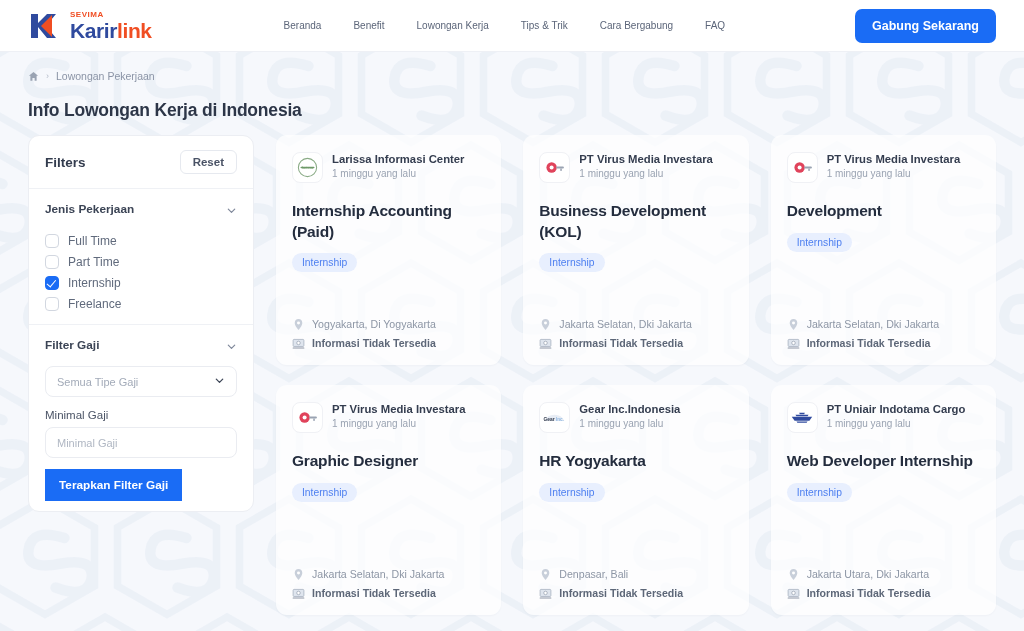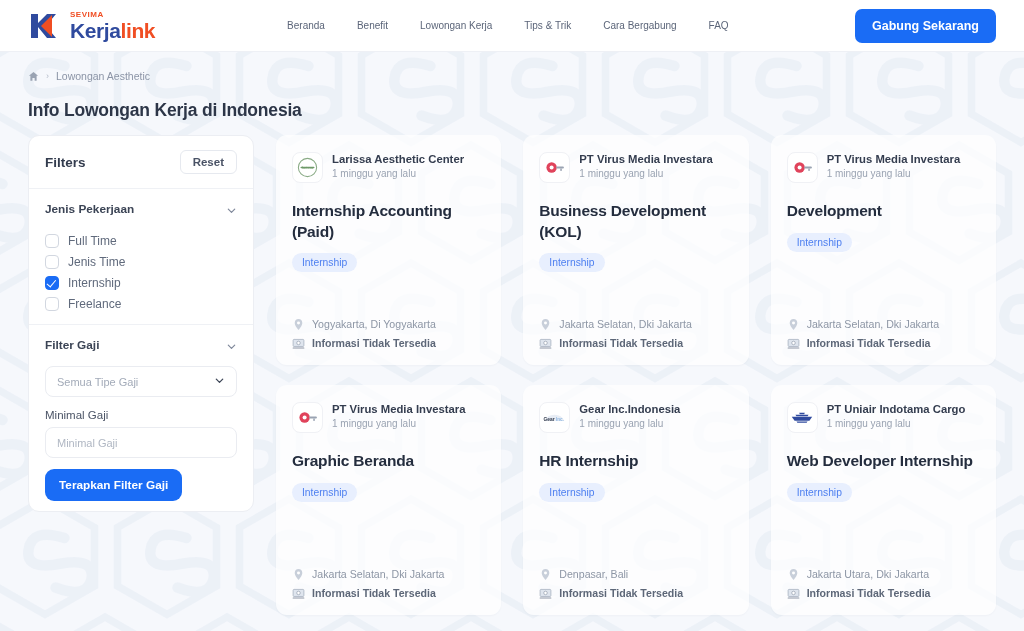--- a/index.html
+++ b/index.html
@@ -238,21 +238,21 @@
     color: #3b4455;
     font-family: "Liberation Sans", sans-serif;
     outline: none;
   }
   .text-input::placeholder { color: #b0b7c3; }
   .apply-btn {
     margin-top: 11px;
     background: #1a6cf5;
     color: #fff;
     border: none;
-    border-radius: 9px;
+    border-radius: 0;
     font-size: 11.8px;
     font-weight: bold;
     padding: 9px 14px;
     cursor: pointer;
     font-family: "Liberation Sans", sans-serif;
   }
 
   
   .jobs {
     flex: 1 1 auto;
@@ -676,21 +676,21 @@
   <div class="brand">
     <span class="brand-mark">
       <svg viewBox="0 0 34 30" width="34" height="30">
         <path d="M3 3 h7 v9 l9 -9 h9 L18 15 l10 12 h-9 l-9 -11 v11 H3 Z" fill="#2f4a9e"></path>
         <path d="M24 4 L24 26 L13 15 Z" fill="#f04e23"></path>
       </svg>
     </span>
     <span class="brand-text">
       <span class="brand-sevima">SEVIMA</span>
       <span class="brand-name">
-        <span class="b1">Kerja</span><span class="b2">link</span>
+        <span class="b1">Karir</span><span class="b2">link</span>
       </span>
     </span>
   </div>
 
   <nav class="nav" id="navHost">
       <a href="#">Beranda</a>
       <a href="#">Benefit</a>
       <a href="#">Lowongan Kerja</a>
       <a href="#">Tips &amp; Trik</a>
       <a href="#">Cara Bergabung</a>
@@ -702,21 +702,21 @@
 
 <div class="page-head">
   <div class="crumb-title-wrap">
     <div class="breadcrumb">
       <span class="home-ico">
         <svg viewBox="0 0 12 12" width="11" height="11">
           <path d="M6 1 L11 5.3 h-1.6 V10.6 H7.2 V7.6 H4.8 v3 H2.6 V5.3 H1 Z" fill="#9aa3b2"></path>
         </svg>
       </span>
       <span class="sep">›</span>
-      <span>Lowongan Aesthetic</span>
+      <span>Lowongan Pekerjaan</span>
     </div>
     <div class="page-title">Info Lowongan Kerja di Indonesia</div>
   </div>
 </div>
 
 <div class="content">
 
   <aside class="filters">
     <div class="filters-head">
       <span class="ftitle">Filters</span>
@@ -732,21 +732,21 @@
           </svg>
         </span>
       </div>
       <div id="jobTypeHost">
           <div class="check-row">
             <span class="cbox"></span>
             <span class="ctext">Full Time</span>
           </div>
           <div class="check-row">
             <span class="cbox"></span>
-            <span class="ctext">Jenis Time</span>
+            <span class="ctext">Part Time</span>
           </div>
           <div class="check-row">
             <span class="cbox checked"></span>
             <span class="ctext">Internship</span>
           </div>
           <div class="check-row">
             <span class="cbox"></span>
             <span class="ctext">Freelance</span>
           </div>
         </div>
@@ -779,21 +779,21 @@
       <article class="job-card">
         <div class="job-top">
           <span class="logo-box">
             <svg viewBox="0 0 26 26" width="25" height="25">
               <circle cx="13" cy="13" r="9.5" fill="none" stroke="#8aab86" stroke-width="1.1"></circle>
               <path d="M6.5 13 h13" stroke="#6f9a6a" stroke-width="1.6" stroke-linecap="round"></path>
               <text x="13" y="14.6" font-size="4" fill="#6f9a6a" text-anchor="middle" font-family="Liberation Sans, sans-serif">larissa</text>
             </svg>
           </span>
           <span class="job-co">
-            <span class="co-name" style="display:block">Larissa Aesthetic Center</span>
+            <span class="co-name" style="display:block">Larissa Informasi Center</span>
             <span class="co-time" style="display:block">1 minggu yang lalu</span>
           </span>
         </div>
         <h3 class="job-title">Internship Accounting (Paid)</h3>
         <span class="tag">Internship</span>
         <div class="job-foot">
           <div class="meta-row">
             <span class="meta-ico"><svg viewBox="0 0 14 14" width="13" height="13">
                 <path d="M7 1.2 c2.4 0 4.1 1.8 4.1 4.1 C11.1 8.2 7 12.8 7 12.8 S2.9 8.2 2.9 5.3 C2.9 3 4.6 1.2 7 1.2 Z" fill="#c8cfda"></path>
                 <circle cx="7" cy="5.3" r="1.6" fill="#fff"></circle>
@@ -888,21 +888,21 @@
               <circle cx="10" cy="13" r="2.1" fill="#fff"></circle>
               <rect x="14.6" y="11.9" width="8.2" height="2.2" rx="1.1" fill="#9aa3b2"></rect>
               <rect x="19" y="14.1" width="1.6" height="2.4" fill="#9aa3b2"></rect>
             </svg>
           </span>
           <span class="job-co">
             <span class="co-name" style="display:block">PT Virus Media Investara</span>
             <span class="co-time" style="display:block">1 minggu yang lalu</span>
           </span>
         </div>
-        <h3 class="job-title">Graphic Beranda</h3>
+        <h3 class="job-title">Graphic Designer</h3>
         <span class="tag">Internship</span>
         <div class="job-foot">
           <div class="meta-row">
             <span class="meta-ico"><svg viewBox="0 0 14 14" width="13" height="13">
                 <path d="M7 1.2 c2.4 0 4.1 1.8 4.1 4.1 C11.1 8.2 7 12.8 7 12.8 S2.9 8.2 2.9 5.3 C2.9 3 4.6 1.2 7 1.2 Z" fill="#c8cfda"></path>
                 <circle cx="7" cy="5.3" r="1.6" fill="#fff"></circle>
               </svg></span>
             <span class="mtext">Jakarta Selatan, Dki Jakarta</span>
           </div>
           <div class="meta-row bold">
@@ -922,21 +922,21 @@
               <path d="M4 14 q3 -7 11 -7 q8 0 11 7 Z" fill="#e8edf5"></path>
               <text x="9" y="13.4" font-size="5.4" font-weight="bold" fill="#2d3648" text-anchor="middle" font-family="Liberation Sans, sans-serif">Gear</text>
               <text x="21" y="13.4" font-size="5" font-weight="bold" fill="#8fb7e0" text-anchor="middle" font-family="Liberation Sans, sans-serif">Inc.</text>
             </svg>
           </span>
           <span class="job-co">
             <span class="co-name" style="display:block">Gear Inc.Indonesia</span>
             <span class="co-time" style="display:block">1 minggu yang lalu</span>
           </span>
         </div>
-        <h3 class="job-title">HR Internship</h3>
+        <h3 class="job-title">HR Yogyakarta</h3>
         <span class="tag">Internship</span>
         <div class="job-foot">
           <div class="meta-row">
             <span class="meta-ico"><svg viewBox="0 0 14 14" width="13" height="13">
                 <path d="M7 1.2 c2.4 0 4.1 1.8 4.1 4.1 C11.1 8.2 7 12.8 7 12.8 S2.9 8.2 2.9 5.3 C2.9 3 4.6 1.2 7 1.2 Z" fill="#c8cfda"></path>
                 <circle cx="7" cy="5.3" r="1.6" fill="#fff"></circle>
               </svg></span>
             <span class="mtext">Denpasar, Bali</span>
           </div>
           <div class="meta-row bold">

